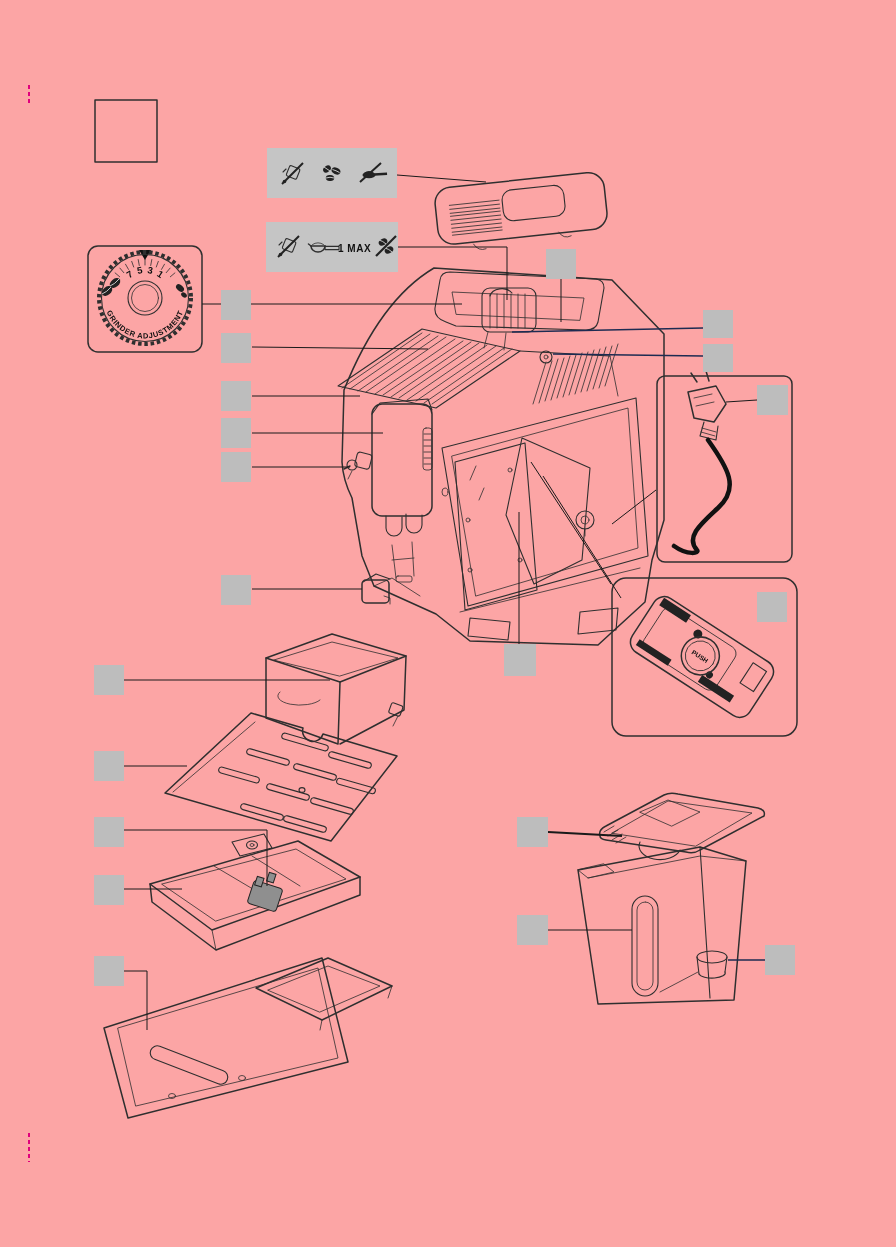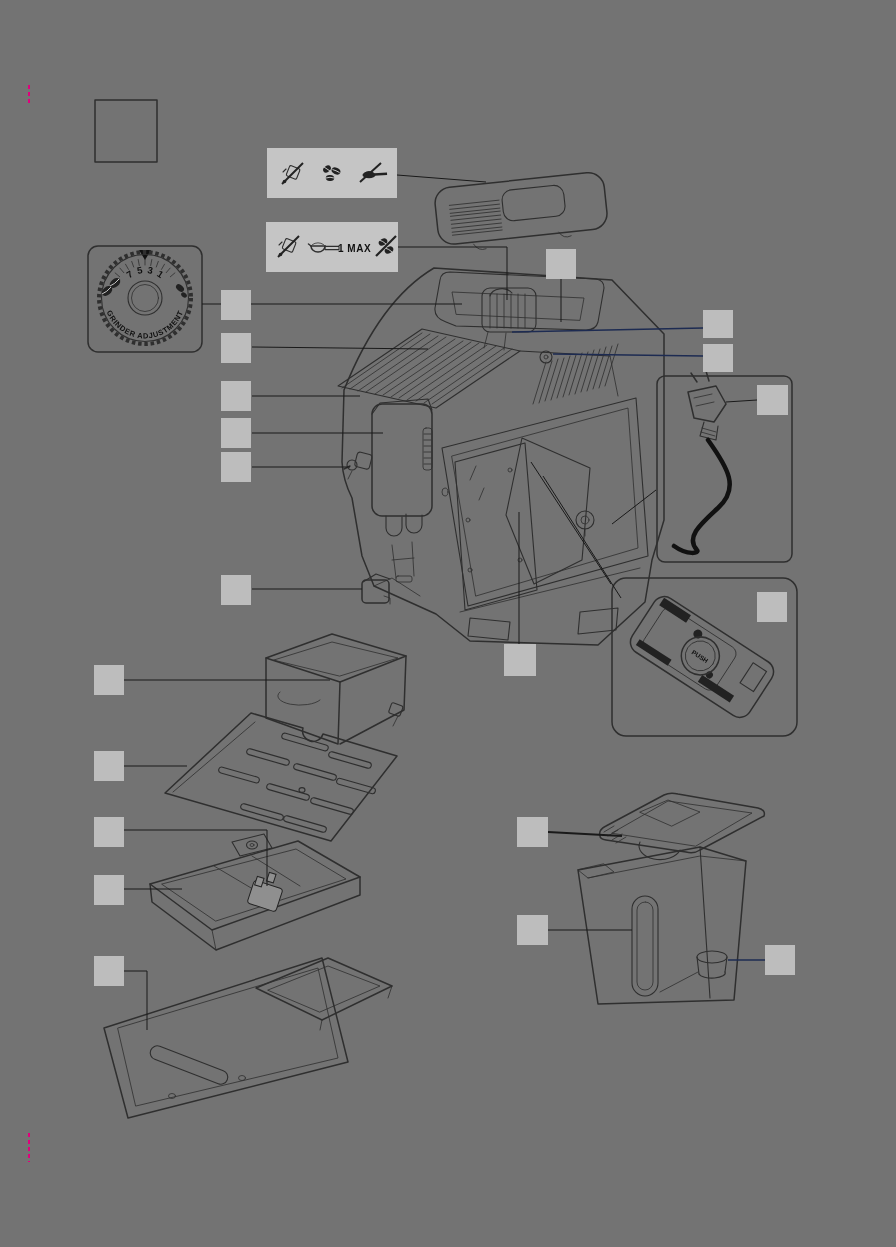--- a/index.html
+++ b/index.html
@@ -1,16 +1,16 @@
 <!DOCTYPE html>
 <html style="--callout-fill: #bdbdbd; --label-fill: #c5c5c5; --stroke: #2f2f2f; --navy-line: #1d2b52; --crop-mark: #e0007d; --float-fill: #8f8f8f;"><head>
 <meta charset="utf-8">
 <style>
   html,body{margin:0;padding:0;background:#ffffff;}
-  .page{position:relative;width:896px;height:1247px;background:#737373;overflow:hidden;
+  .page{position:relative;width:896px;height:1247px;background:#fca5a5;overflow:hidden;
         font-family:"Liberation Sans",sans-serif;}
   svg{position:absolute;left:0;top:0;}
   
   .ln{stroke:var(--stroke,#2f2f2f);stroke-width:1.1;fill:none;stroke-linejoin:round;stroke-linecap:round;}
   .ln2{stroke:var(--stroke,#2f2f2f);stroke-width:1.5;fill:none;stroke-linejoin:round;stroke-linecap:round;}
   .thin{stroke-width:0.8;}
   .dk{fill:#222222;stroke:none;}
   .slit{stroke:var(--label-fill,#c5c5c5);stroke-width:1;fill:none;}
   
   .lead{stroke:#1a1a1a;stroke-width:1;fill:none;}

